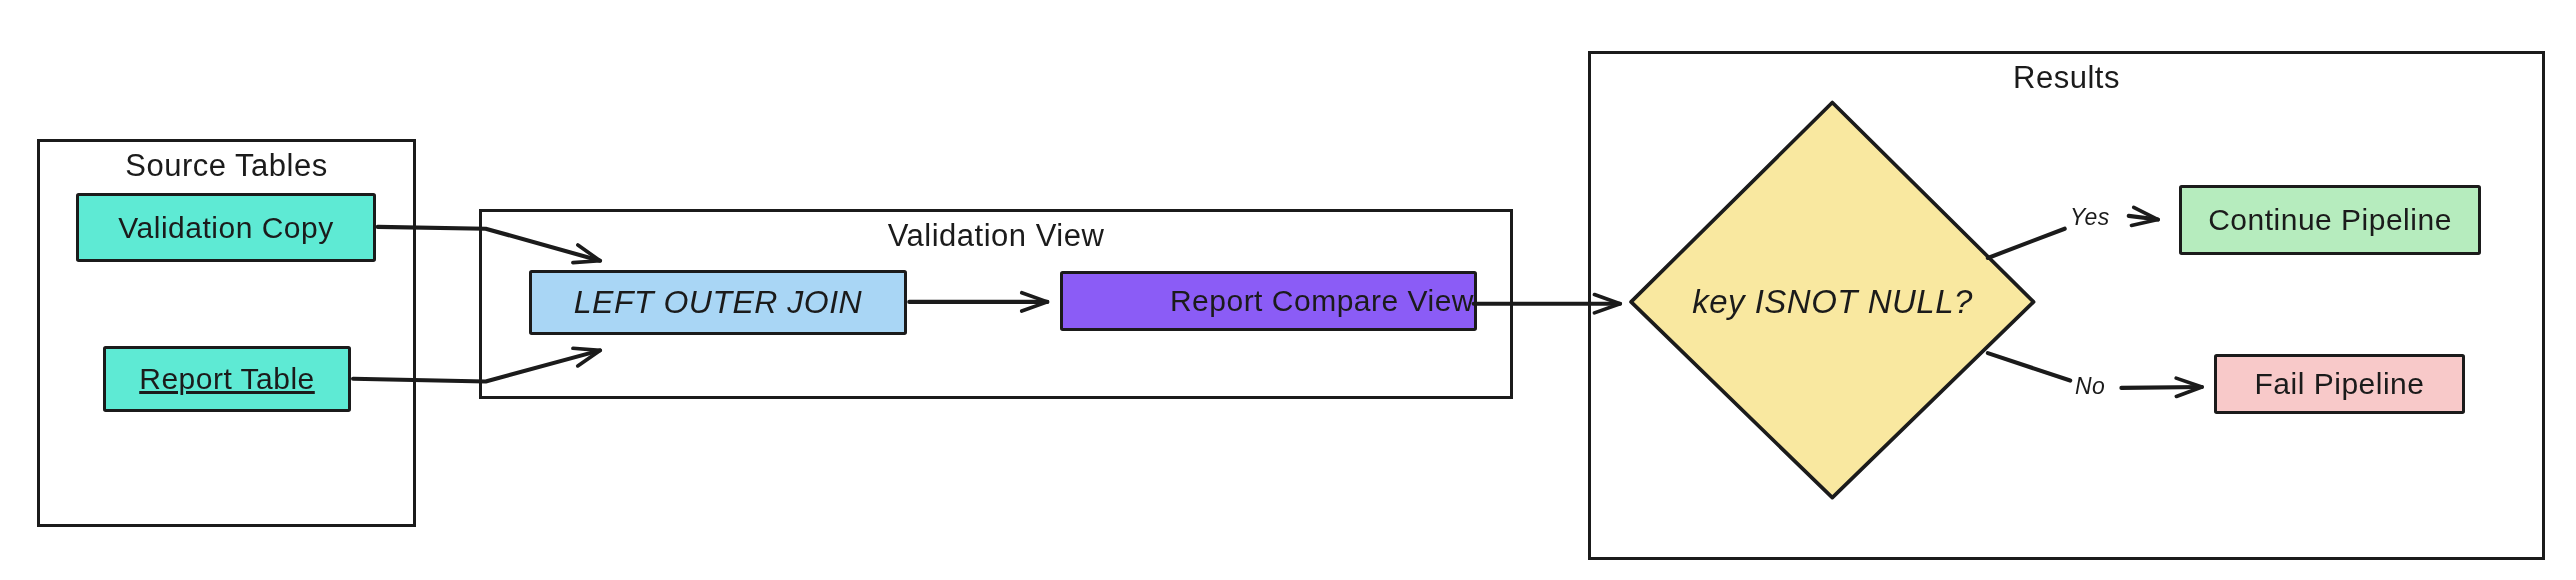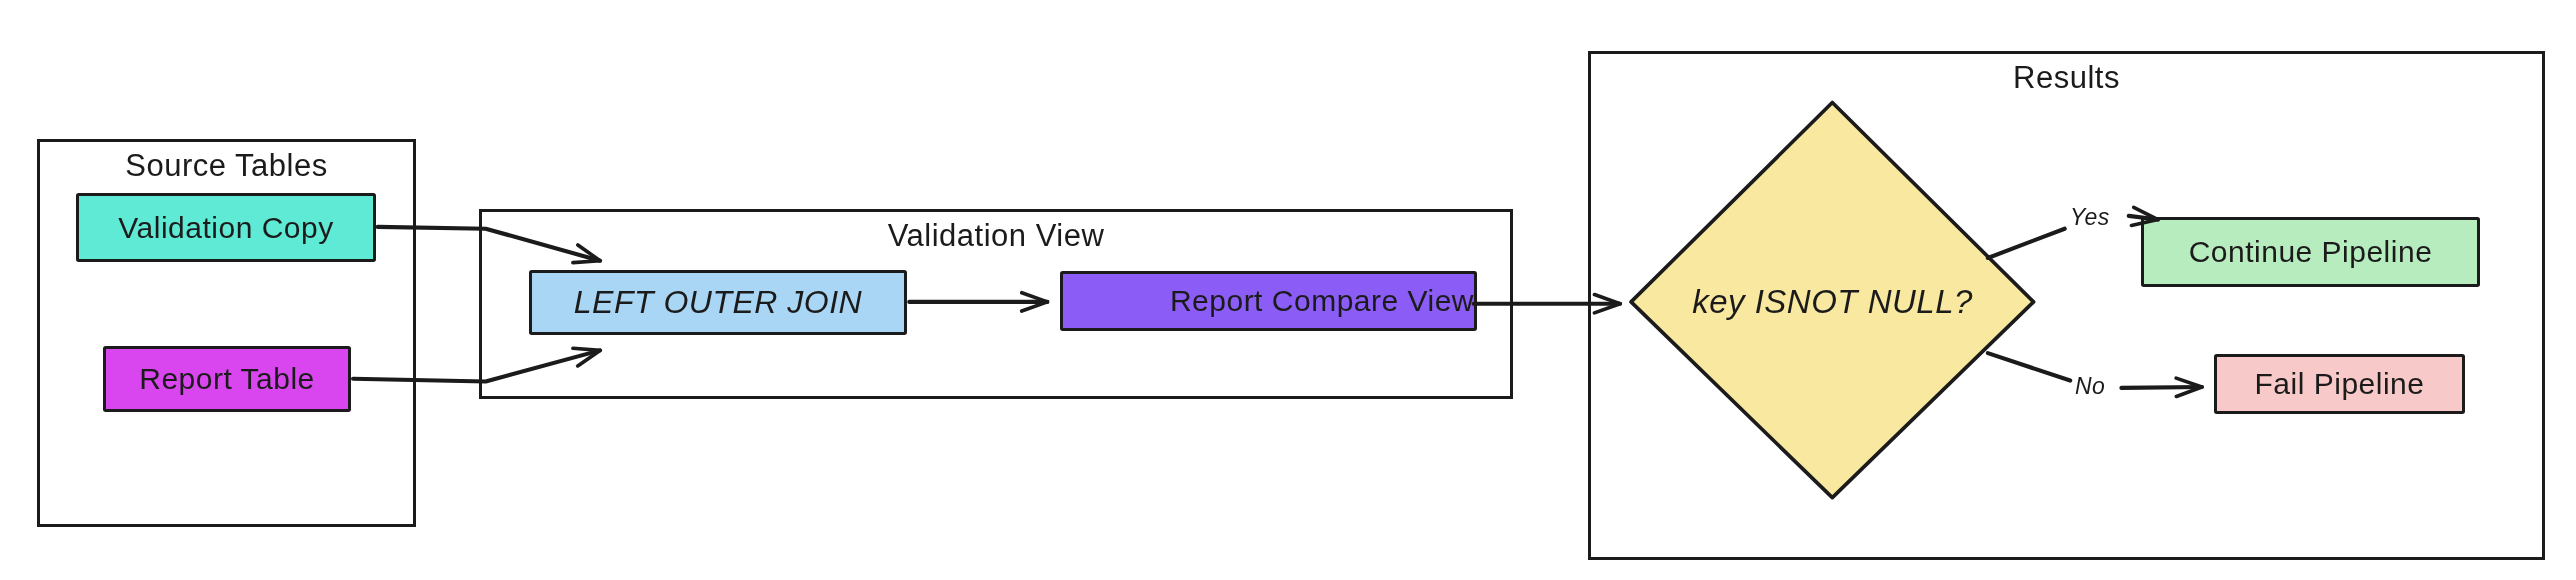--- a/index.html
+++ b/index.html
@@ -51,21 +51,21 @@
   #node-validation-copy { left: 36px; top: 51px;  width: 300px; height: 69px; }
   #node-report-table    { left: 63px; top: 204px; width: 248px; height: 66px; }
 
   
   #vv-group { left: 479px; top: 209px; width: 1034px; height: 190px; }
   #node-join { left: 47px;  top: 58px; width: 378px; height: 65px; font-size: 32px; font-style: italic; }
   #node-rcv  { left: 578px; top: 59px; width: 417px; height: 60px; }
 
   
   #results-group { left: 1588px; top: 51px; width: 957px; height: 509px; }
-  #node-continue { left: 550px; top: 131px; width: 339px; height: 70px; margin-top: 32px; }
+  #node-continue { left: 588px; top: 131px; width: 302px; height: 70px; }
   #node-fail     { left: 623px; top: 300px; width: 251px; height: 60px; }
   .edge-label {
     position: absolute;
     font-style: italic;
     font-size: 23px;
     letter-spacing: 0.5px;
     white-space: nowrap;
     z-index: 3;
   }
   #yes-label { left: 479px; top: 150px; }
@@ -115,21 +115,21 @@
 </head>
 <body>
 
 <div class="canvas">
 
   <section class="group" id="source-group">
     <div class="group-title">Source Tables</div>
     <div class="node fill-gray" id="node-validation-copy" style="background-color: #5eead4;">
       <span>Validation Copy</span>
     </div>
-    <div class="node fill-gray" id="node-report-table" style="background-color: #d946ef;">
+    <div class="node fill-gray" id="node-report-table" style="background-color: #5eead4; text-decoration: underline;">
       <span>Report Table</span>
     </div>
   </section>
 
   <section class="group" id="vv-group">
     <div class="group-title">Validation View</div>
     <div class="node fill-blue" id="node-join" style="background-color: rgb(169, 214, 245);">
       <span>LEFT OUTER JOIN</span>
     </div>
     <div class="node fill-blue" id="node-rcv" style="background-color: #8b5cf6; justify-content: flex-end;">

